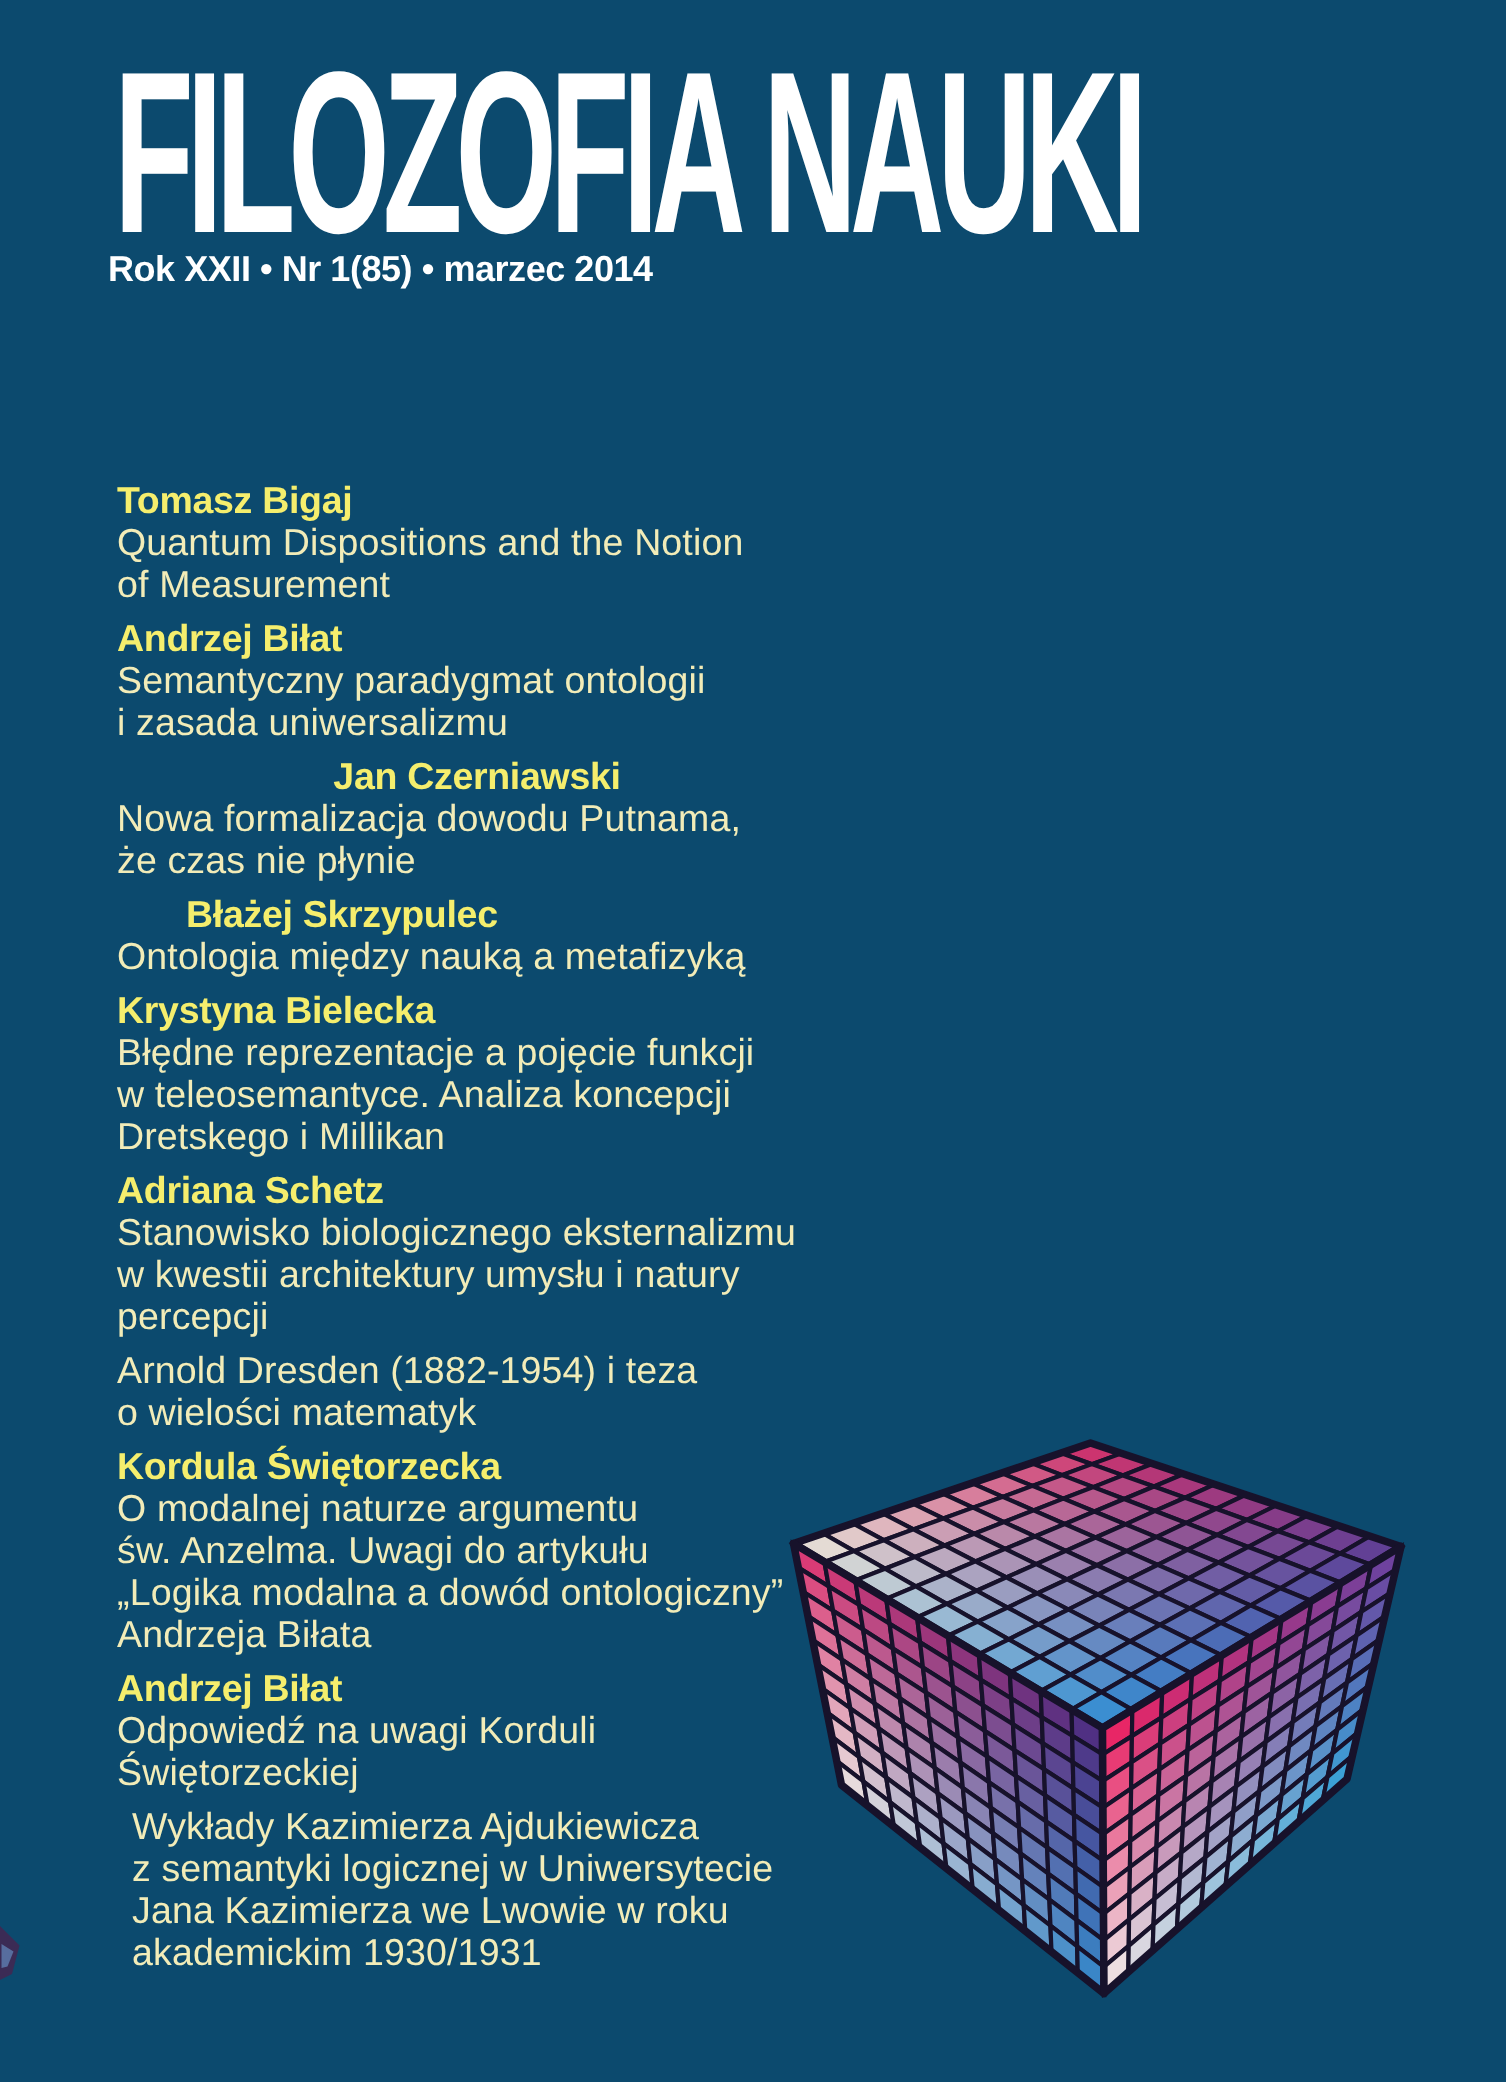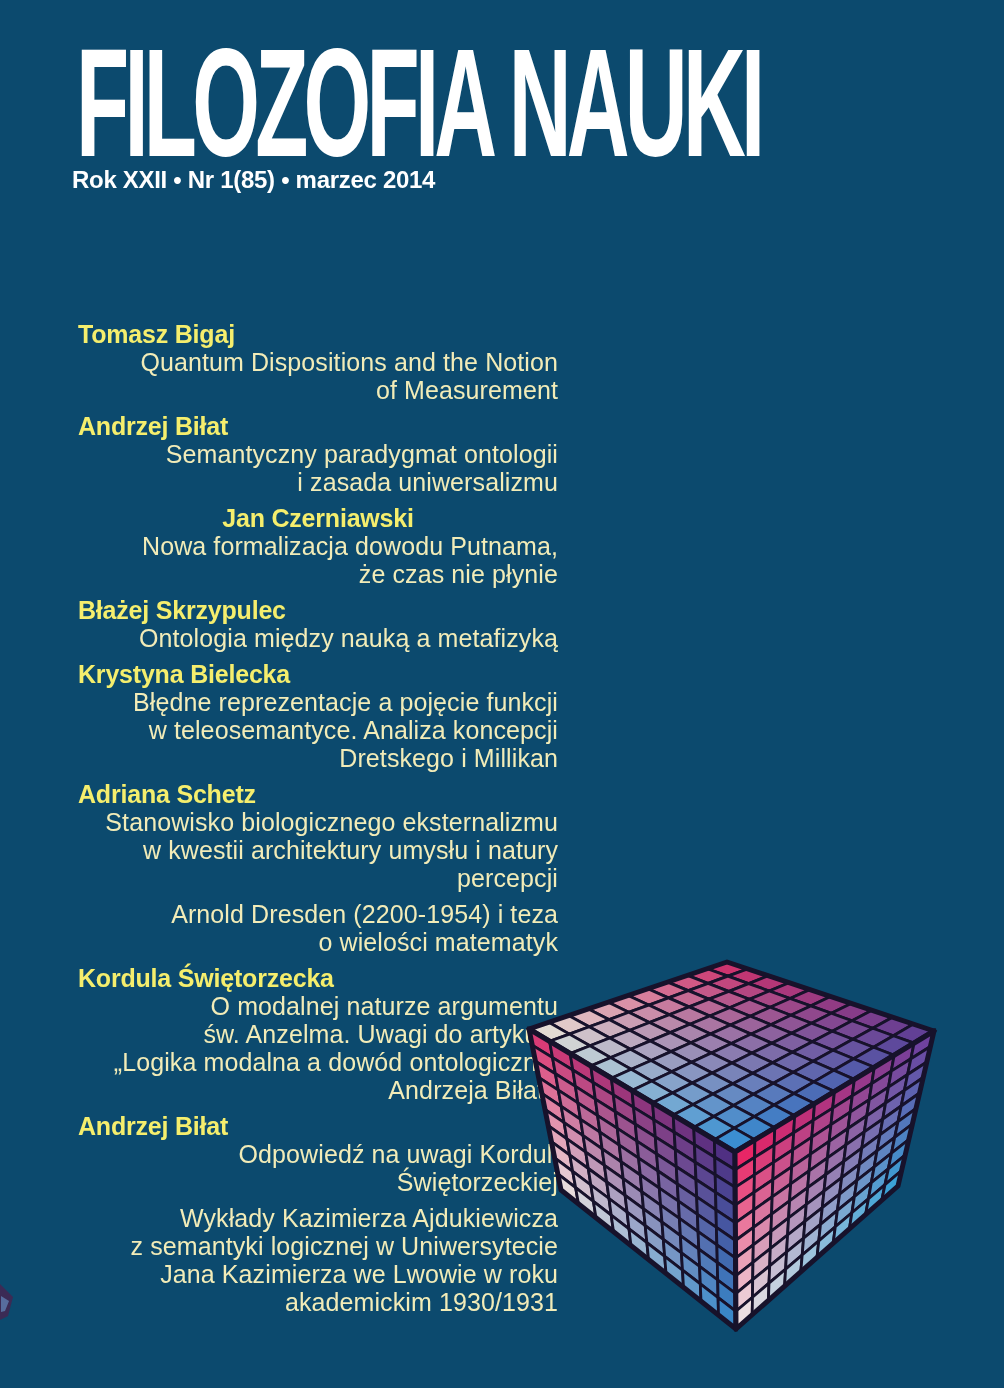--- a/index.html
+++ b/index.html
@@ -43,21 +43,20 @@
     font-size: 25px;
     font-weight: bold;
     line-height: 28px;
     letter-spacing: -0.2px;
   }
   .toc-title {
     font-size: 25px;
     line-height: 28px;
     white-space: pre-line;
     letter-spacing: 0.1px;
-    text-align: right;
   }
   .art-layer {
     position: absolute;
     left: 0; top: 0;
     width: 1004px;
     height: 1388px;
     pointer-events: none;
   }
 </style>
 </head>
@@ -79,37 +78,37 @@
         <div class="toc-author" style="color: rgb(245, 238, 109);">Andrzej Biłat</div>
         <div class="toc-title" style="color: rgb(242, 236, 184);">Semantyczny paradygmat ontologii
 i zasada uniwersalizmu</div>
       </div>
       <div class="toc-entry">
         <div class="toc-author" style="color: rgb(245, 238, 109); text-align: center;">Jan Czerniawski</div>
         <div class="toc-title" style="color: rgb(242, 236, 184);">Nowa formalizacja dowodu Putnama,
 że czas nie płynie</div>
       </div>
       <div class="toc-entry">
-        <div class="toc-author" style="color: rgb(245, 238, 109);">Błażej Skrzypulec</div>
+        <div class="toc-author" style="color: rgb(245, 238, 109); margin-left: 46px;">Błażej Skrzypulec</div>
         <div class="toc-title" style="color: rgb(242, 236, 184);">Ontologia między nauką a metafizyką</div>
       </div>
       <div class="toc-entry">
         <div class="toc-author" style="color: rgb(245, 238, 109);">Krystyna Bielecka</div>
         <div class="toc-title" style="color: rgb(242, 236, 184);">Błędne reprezentacje a pojęcie funkcji
 w teleosemantyce. Analiza koncepcji
 Dretskego i Millikan</div>
       </div>
       <div class="toc-entry">
         <div class="toc-author" style="color: rgb(245, 238, 109);">Adriana Schetz</div>
         <div class="toc-title" style="color: rgb(242, 236, 184);">Stanowisko biologicznego eksternalizmu
 w kwestii architektury umysłu i natury
 percepcji</div>
       </div>
       <div class="toc-entry">
-        <div class="toc-title" style="color: rgb(242, 236, 184);">Arnold Dresden (2200-1954) i teza
+        <div class="toc-title" style="color: rgb(242, 236, 184);">Arnold Dresden (1882-1954) i teza
 o wielości matematyk</div>
       </div>
       <div class="toc-entry">
         <div class="toc-author" style="color: rgb(245, 238, 109);">Kordula Świętorzecka</div>
         <div class="toc-title" style="color: rgb(242, 236, 184);">O modalnej naturze argumentu
 św. Anzelma. Uwagi do artykułu
 „Logika modalna a dowód ontologiczny”
 Andrzeja Biłata</div>
       </div>
       <div class="toc-entry">

